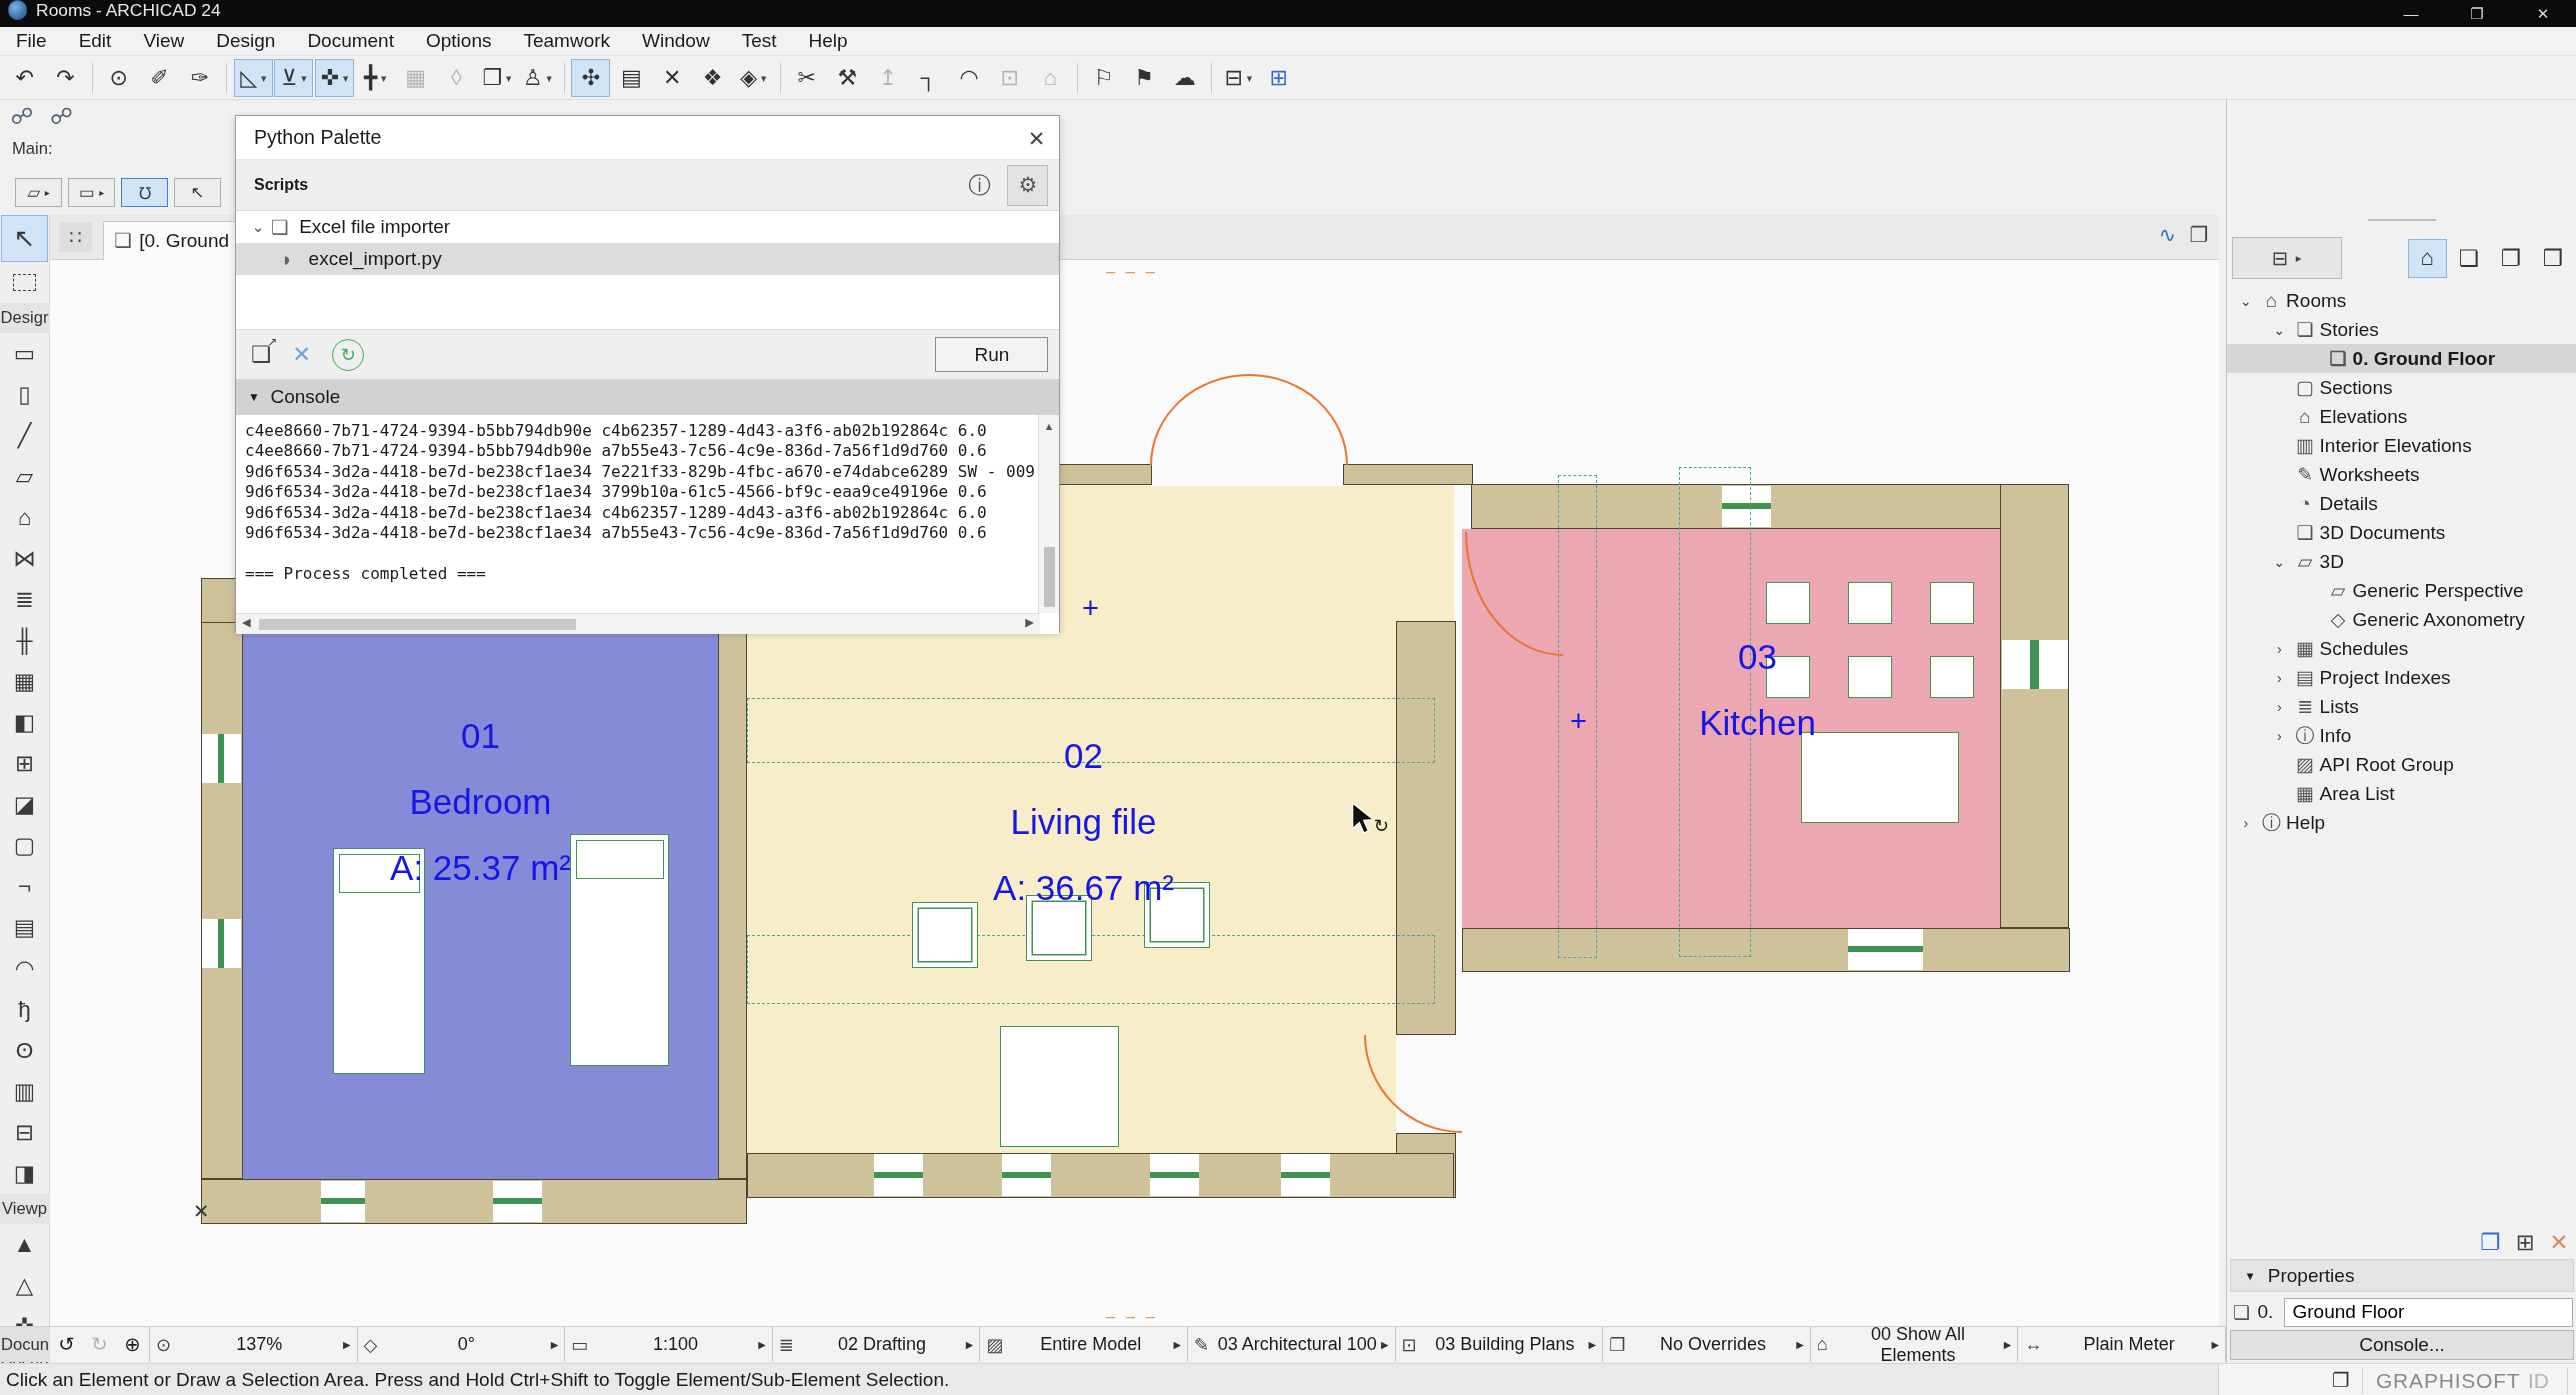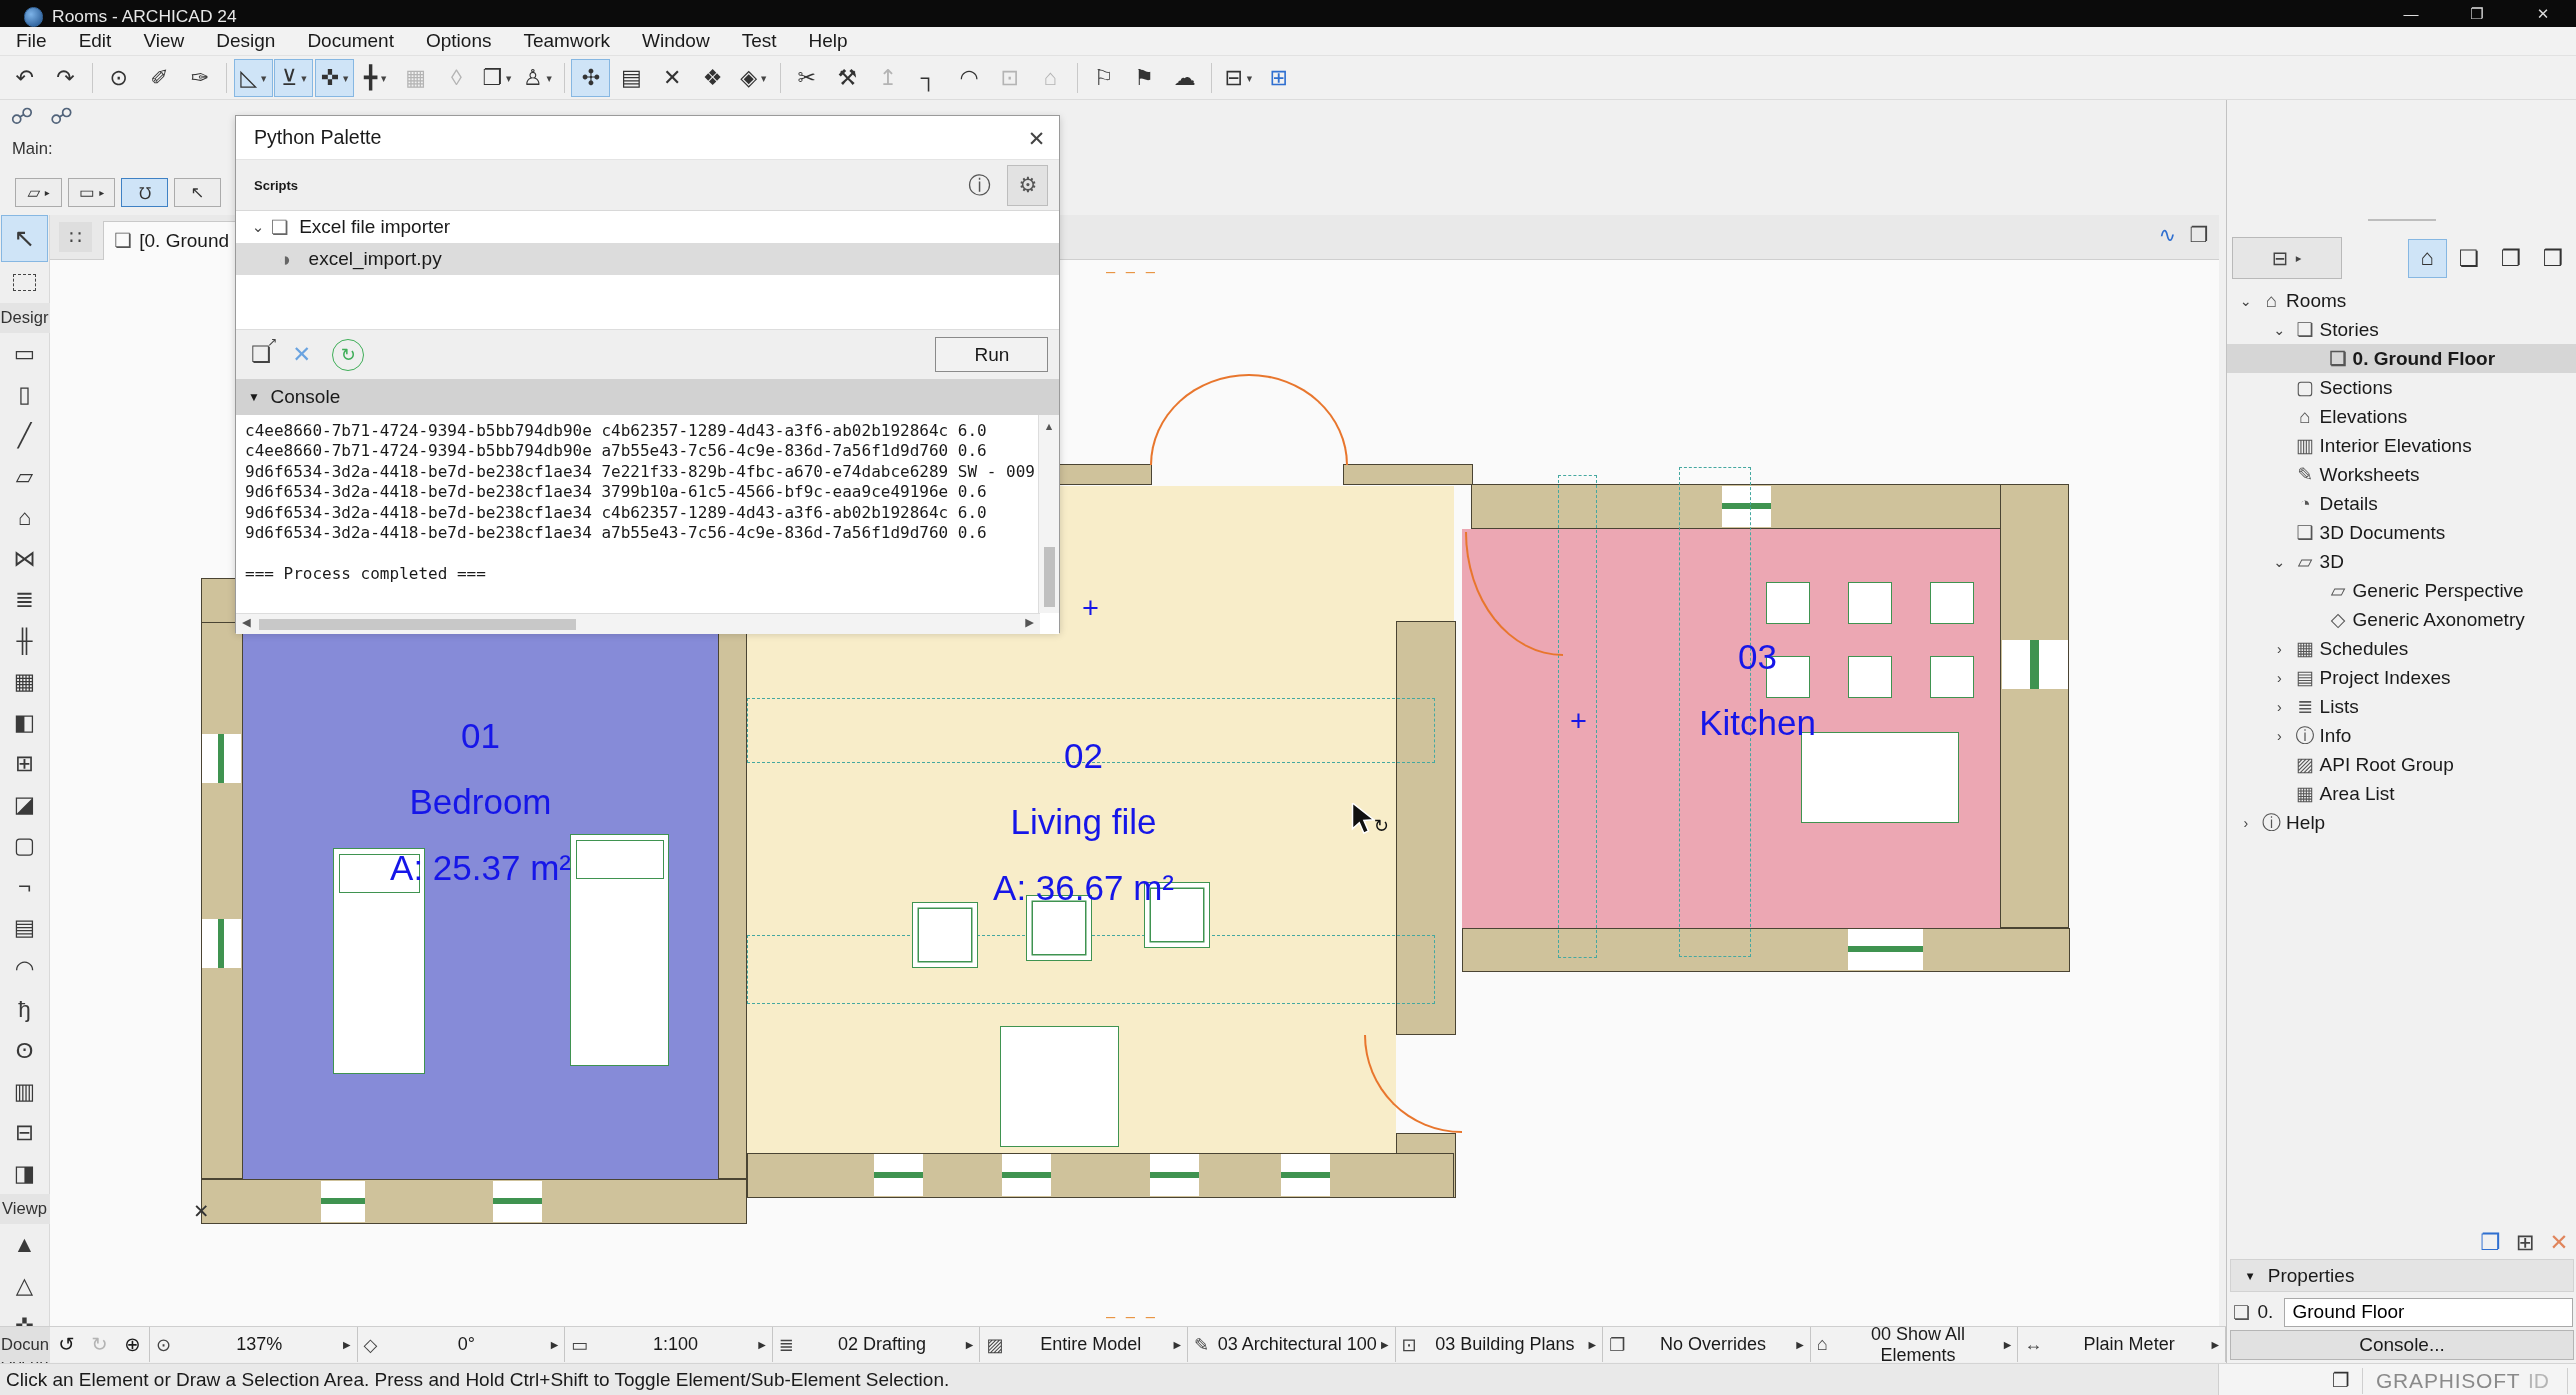--- a/index.html
+++ b/index.html
@@ -2,21 +2,21 @@
 <html style="font-size:12px"><head>
 <meta charset="utf-8">
 <style>
   * { margin:0; padding:0; box-sizing:border-box; }
   html,body { width:2576px; height:1396px; overflow:hidden; background:#f0f0f0;
     font-family:"Liberation Sans", sans-serif; color:#1a1a1a; }
   #app { position:relative; width:2576px; height:1396px; }
 
   
   #titlebar { position:absolute; left:0; top:0; width:2576px; height:27px; background:#0b0b0b;
-    display:flex; align-items:flex-end; color:#e8e8e8; font-size:17.4px;padding-left:16px; }
+    display:flex; align-items:flex-start; color:#e8e8e8; font-size:17.4px; }
   #app-icon { width:19.6px; height:19.6px; border-radius:50%; margin:0 9px 0 7.5px;
     background:radial-gradient(circle at 35% 35%, #7db3e8, #1c4f8a); border:0.8px solid #3a6ea8; }
   #win-controls { position:absolute; right:0; top:0; height:27px; display:flex; }
   .winbtn { width:66px; height:27px; display:flex; align-items:center; justify-content:center;
     color:#ddd; font-size:15px; }
 
   #menubar { position:absolute; left:0; top:27px; width:2576px; height:29px; background:#f2f2f2;
     display:flex; align-items:center; font-size:19px; border-bottom:0.8px solid #e2e2e2; }
   .menu-item { padding:0 16px; height:29px; display:flex; align-items:center; }
 
@@ -80,21 +80,21 @@
   #cursor { position:absolute; z-index:40; }
 
   
   #palette { position:absolute; left:235px; top:115px; width:825px; height:518px; background:#fff;
     border:0.8px solid #9a9a9a; box-shadow:0 2.3px 7.5px rgba(0,0,0,.18); z-index:50; }
   #pal-title { height:44px; display:flex; align-items:center; border-bottom:0.8px solid #e4e4e4;
     font-size:19.6px; padding:0 18px; }
   #pal-close { position:absolute; right:13.6px; top:10.6px; font-size:21px; color:#444; }
   #pal-scripts { position:absolute; left:0; top:44px; width:100%; height:51px; background:#efefef;
     border-bottom:0.8px solid #d8d8d8; display:flex; align-items:center; padding:0 10.6px 0 18px; }
-  #pal-scripts .hdr { font-weight:bold; font-size:13px; flex:1; }
+  #pal-scripts .hdr { font-weight:bold; font-size:16px; flex:1; }
   #pal-info { font-size:22.6px; color:#555; margin-right:16.6px; }
   #pal-gear { width:41px; height:41px; background:#e2e2e2; border:0.8px solid #bdbdbd; display:flex;
     align-items:center; justify-content:center; font-size:21px; color:#555; }
   #pal-tree { position:absolute; left:0; top:95px; width:100%; height:118px; background:#fff; }
   .pt-row { height:32px; display:flex; align-items:center; font-size:19px; }
   .pt-row .chev { width:26px; text-align:center; font-size:15px; color:#444; margin-left:9px; }
   .pt-row .picon { font-size:19.6px; color:#666; margin-right:10.6px; }
   .pt-row.sel { background:#dcdcdc; }
   .pt-row.sel .chev { margin-left:36px; }
   #pal-runrow { position:absolute; left:0; top:213px; width:100%; height:50px; background:#efefef;

